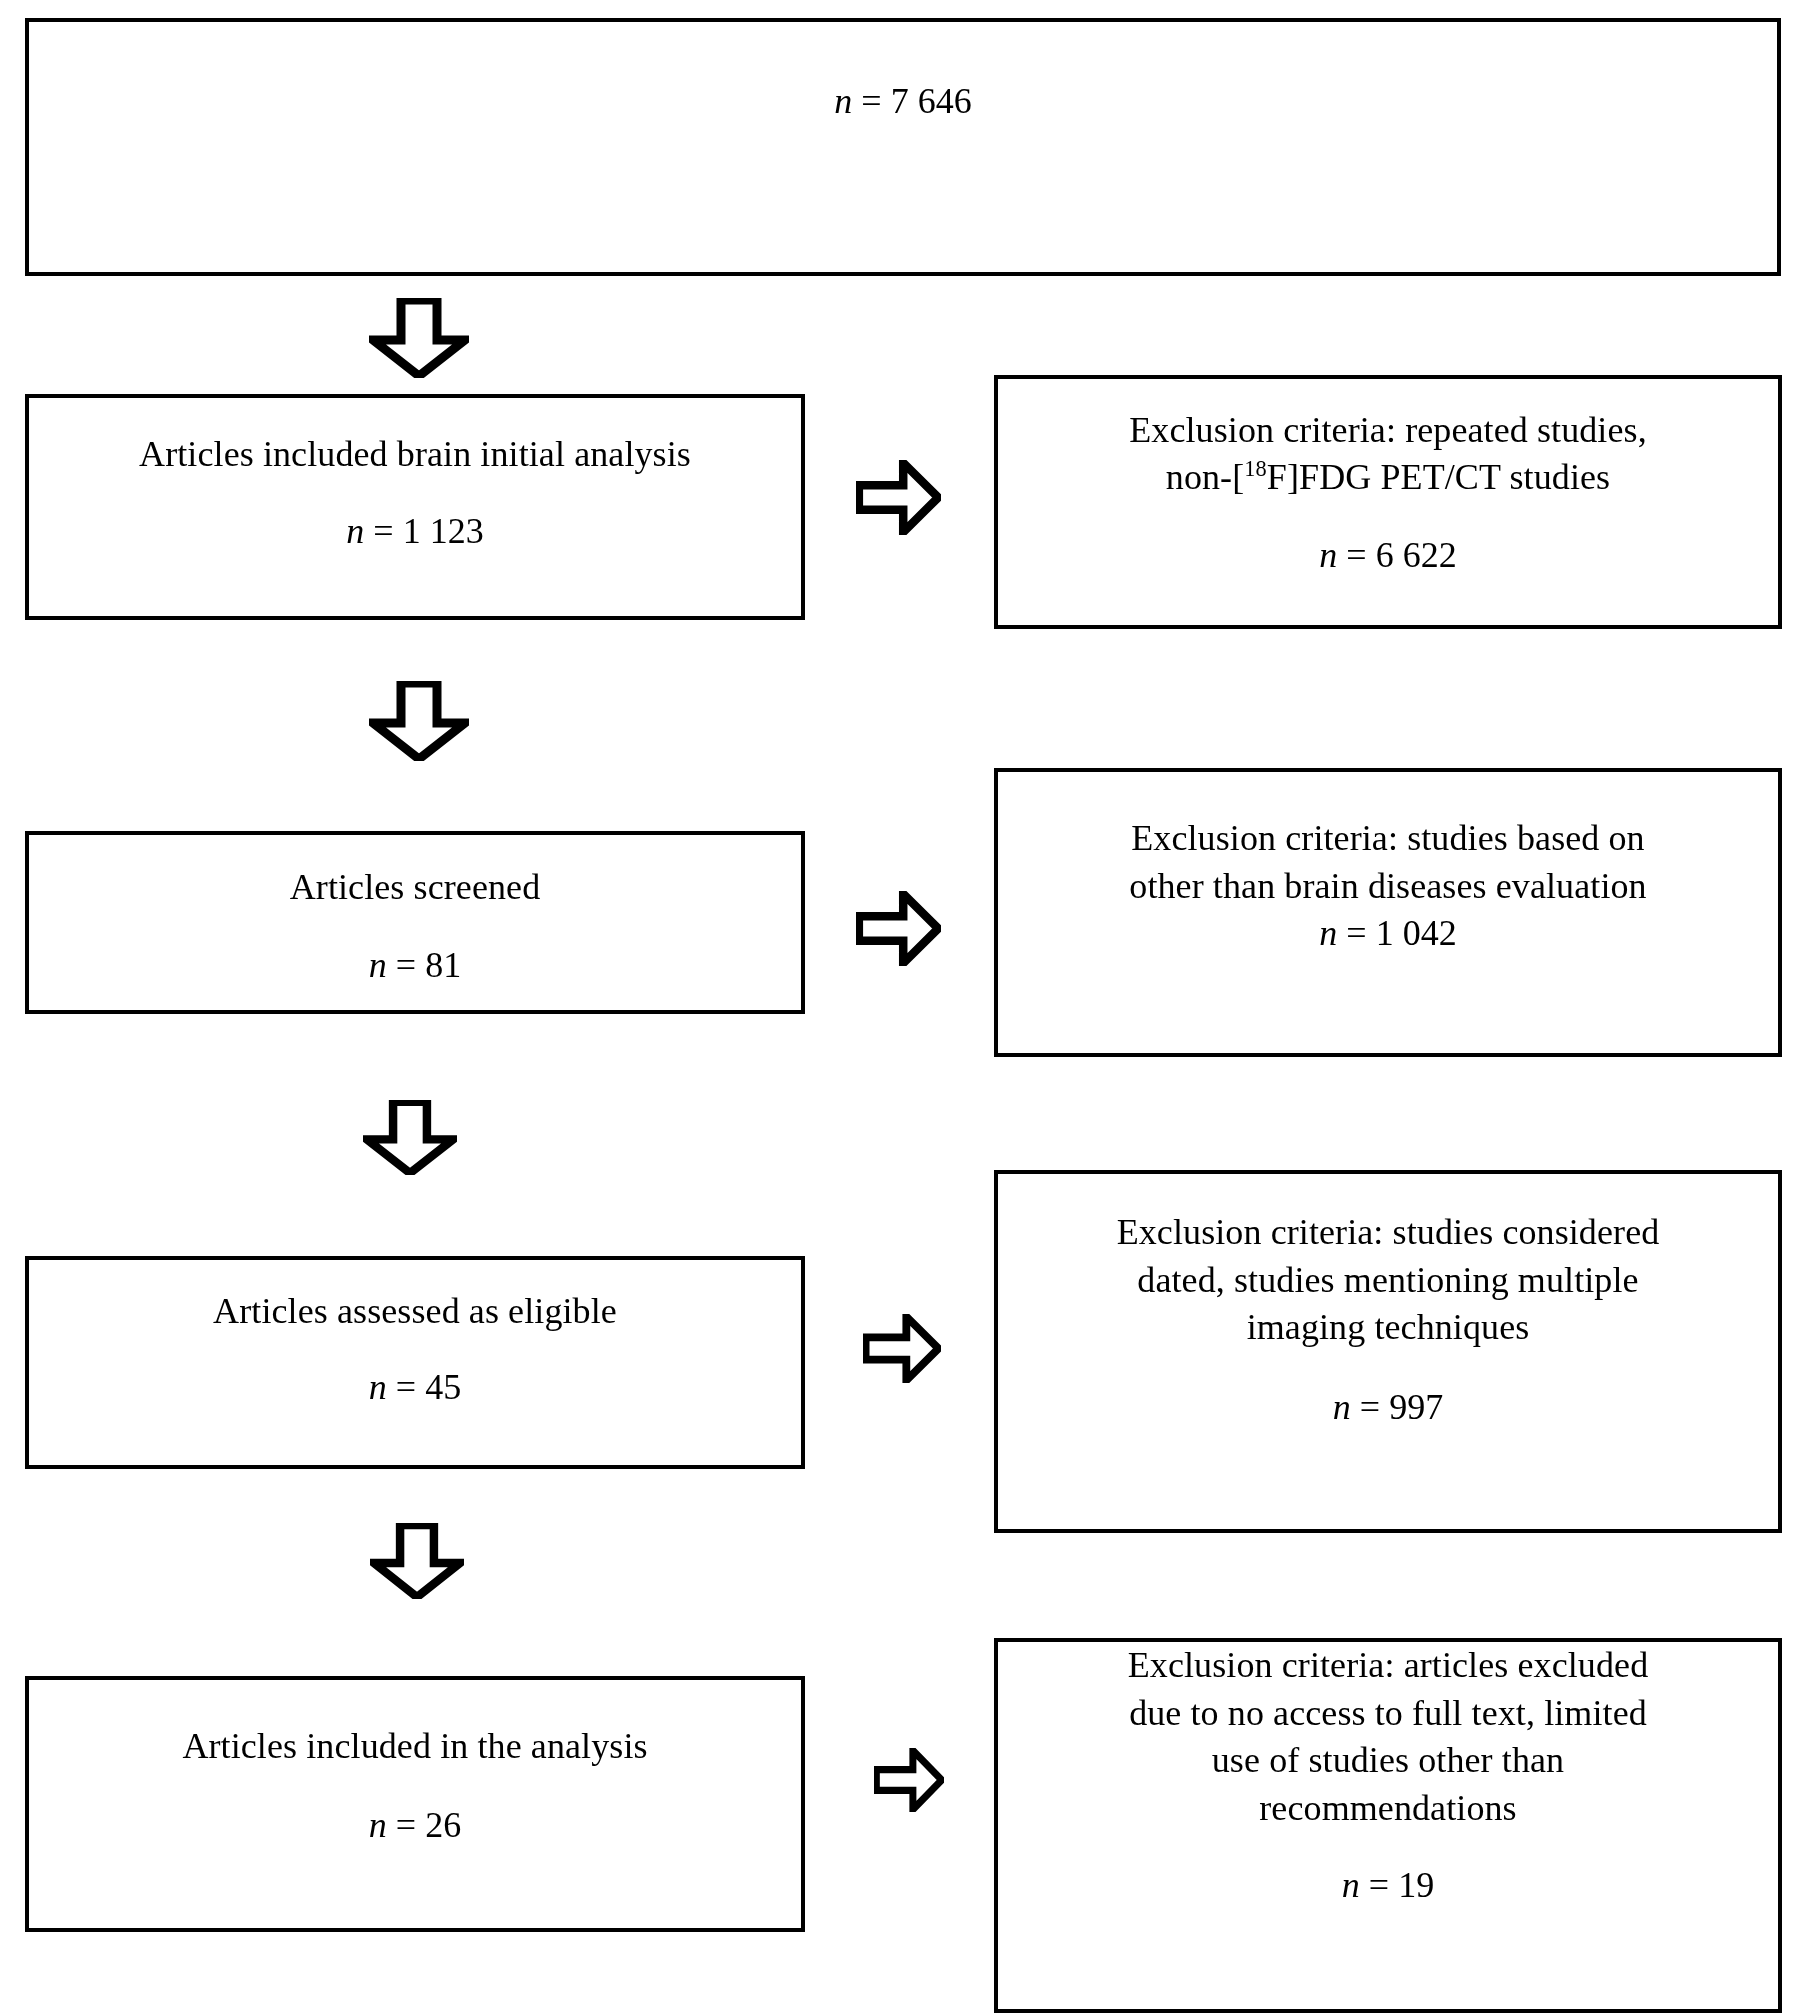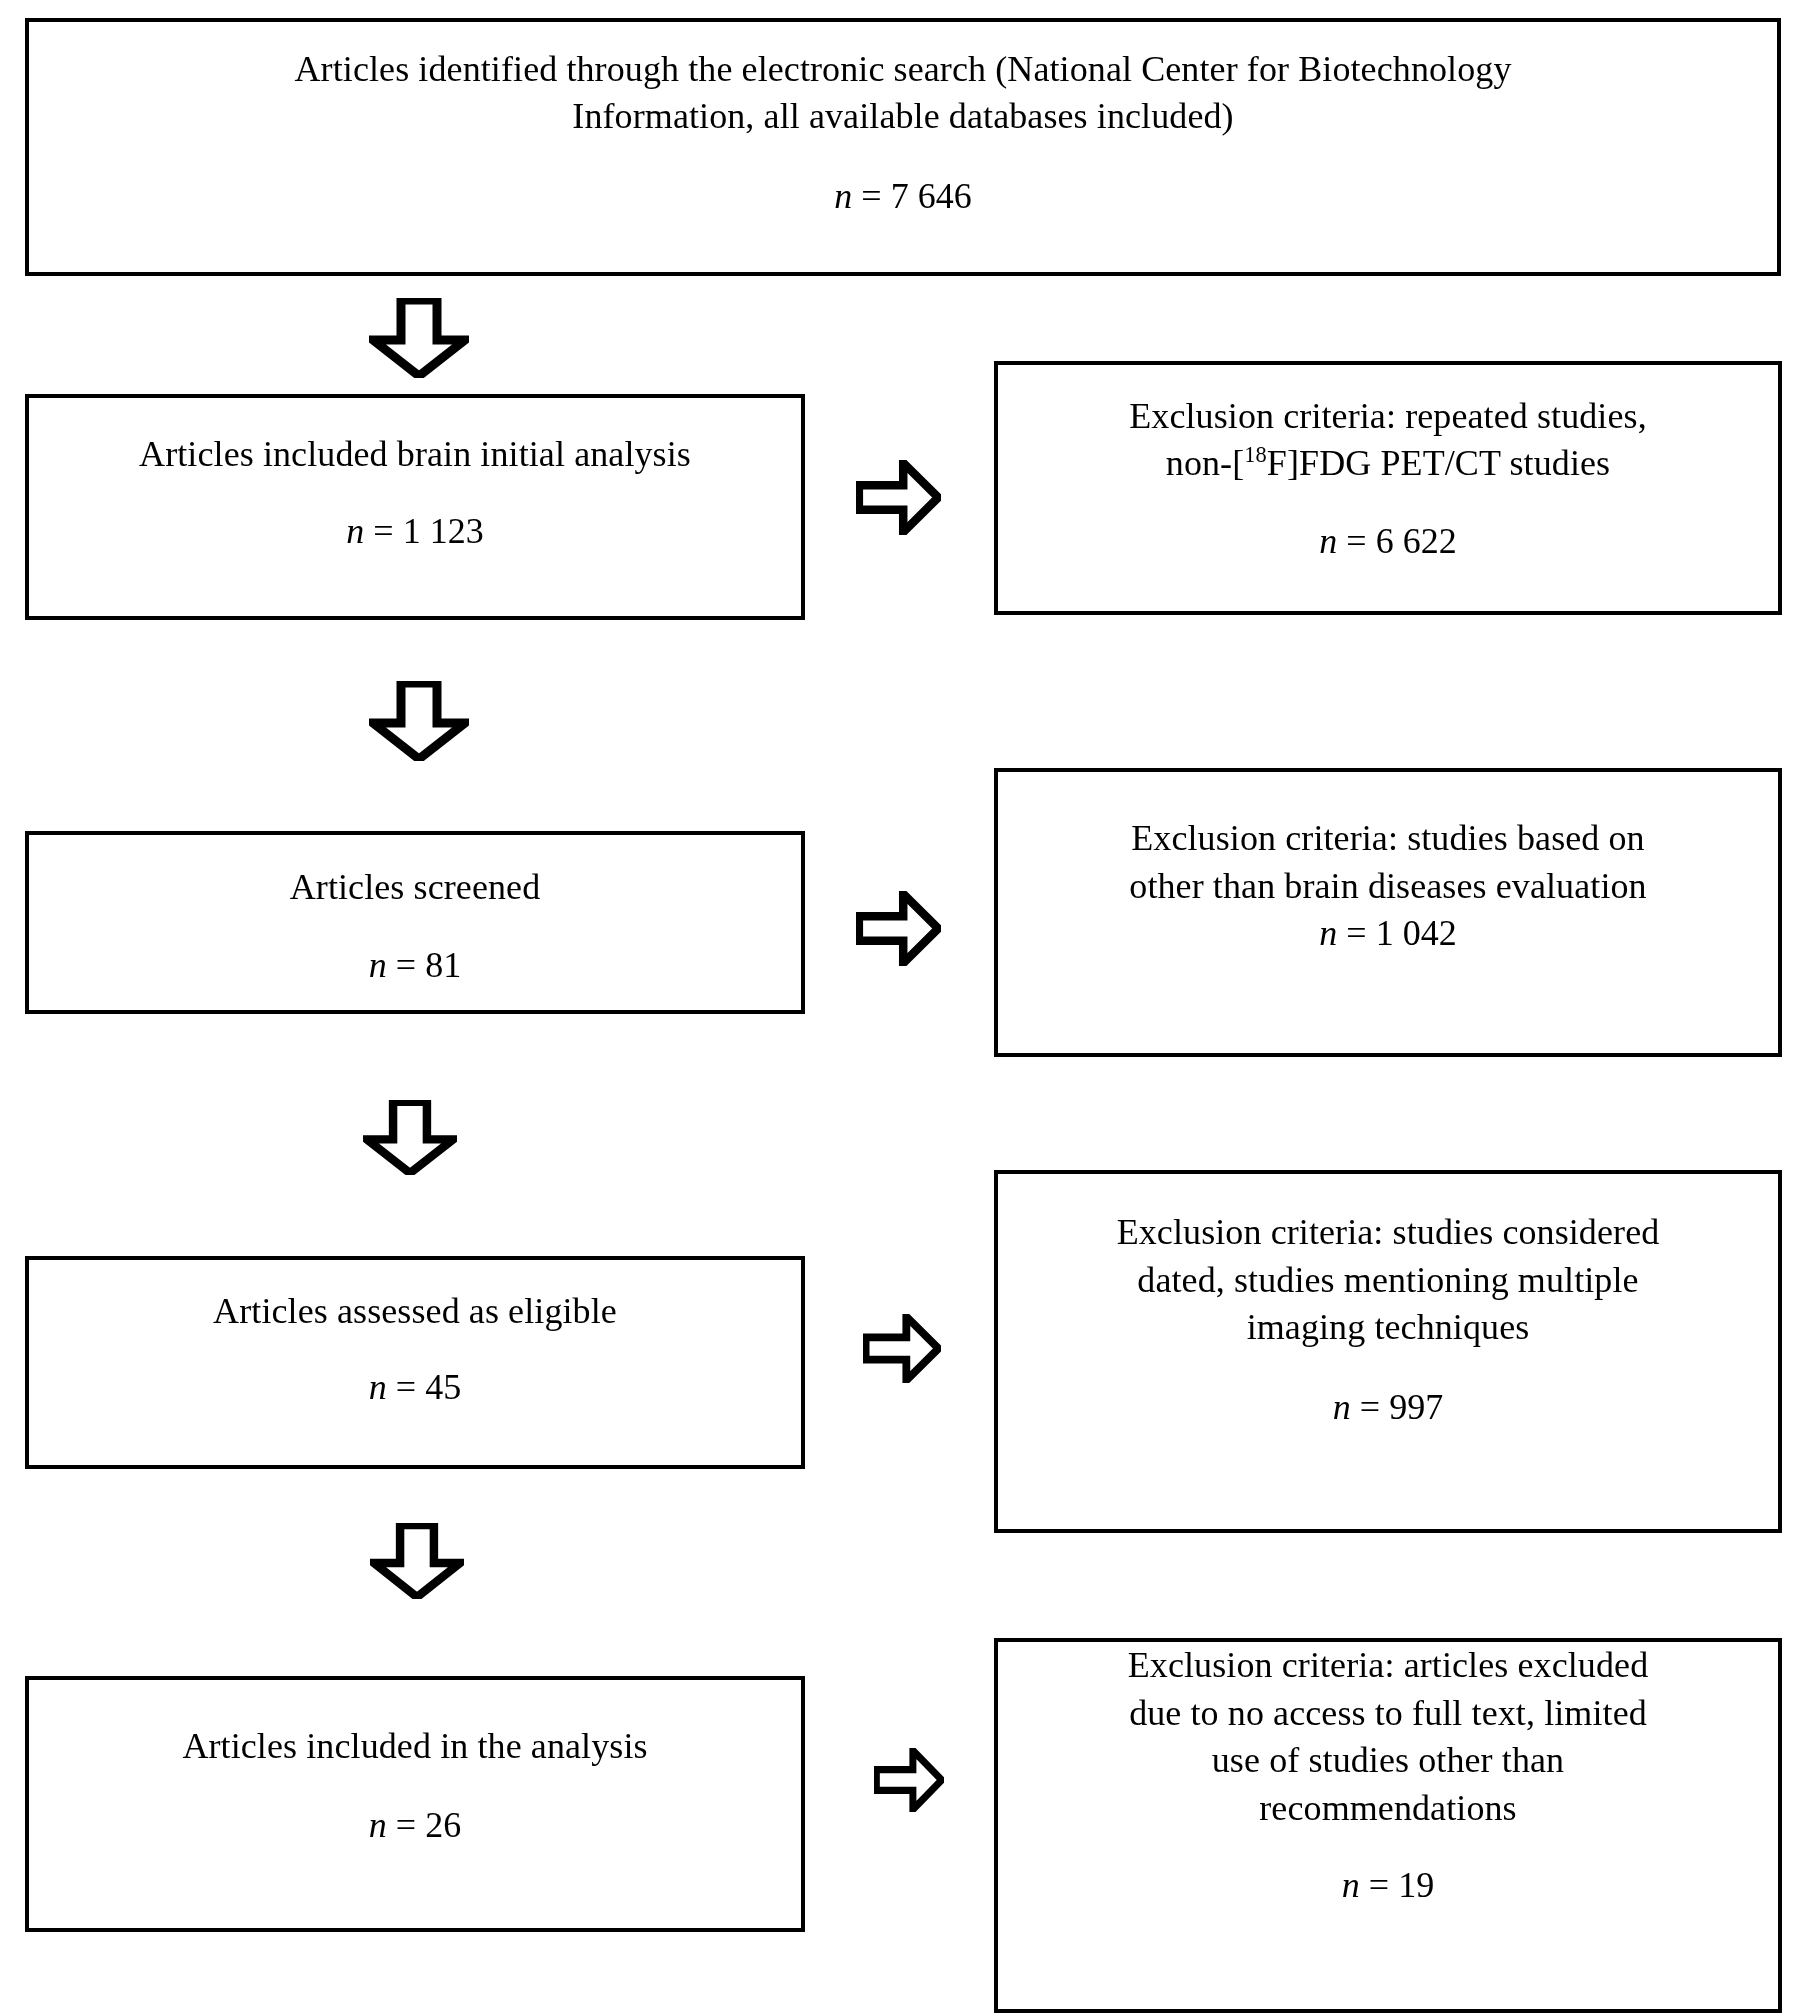--- a/index.html
+++ b/index.html
@@ -82,21 +82,21 @@
   }
   #box-eligible .box-count { margin-top: 29px; }
 
   #box-final {
     left: 25px;  top: 1676px; width: 780px; height: 256px;
     padding-top: 43px;
   }
   #box-final .box-count { margin-top: 31px; }
 
   #box-excl-1 {
-    left: 994px; top: 361px;  width: 788px; height: 254px;
+    left: 994px; top: 375px;  width: 788px; height: 254px;
     padding-top: 27.5px;
   }
   #box-excl-1 .box-count { margin-top: 30px; }
 
   #box-excl-2 {
     left: 994px; top: 768px; width: 788px; height: 289px;
     padding-top: 43px;
   }
   #box-excl-2 .box-count { }
 
@@ -126,22 +126,20 @@
   #arrow-right-2 { left: 856px; top: 891px; width: 85px; height: 75px; }
   #arrow-right-3 { left: 863px; top: 1314px; width: 78px; height: 69px; }
   #arrow-right-4 { left: 874px; top: 1748px; width: 70px; height: 64px; }
 </style>
 </head>
 <body>
 
 <div id="flow-root">
 
   <div class="flow-box" id="box-identified">
-    <div class="box-title">Articles identified through the electronic search (National Center for Biotechnology
-Information, all available databases included)</div>
     <div class="box-count"><span class="n-italic">n</span><span> = </span><span>7 646</span></div>
   </div>
 
   <div class="arrow" id="arrow-down-1">
     <svg viewBox="0 0 100 80" width="100%" height="100%" preserveAspectRatio="none">
       <polygon points="32,2 68,2 68,42 96,42 50,78 4,42 32,42" fill="#ffffff" stroke="#000000" stroke-width="9" stroke-linejoin="miter"></polygon>
     </svg>
   </div>
 
   <div class="flow-box" id="box-initial">

